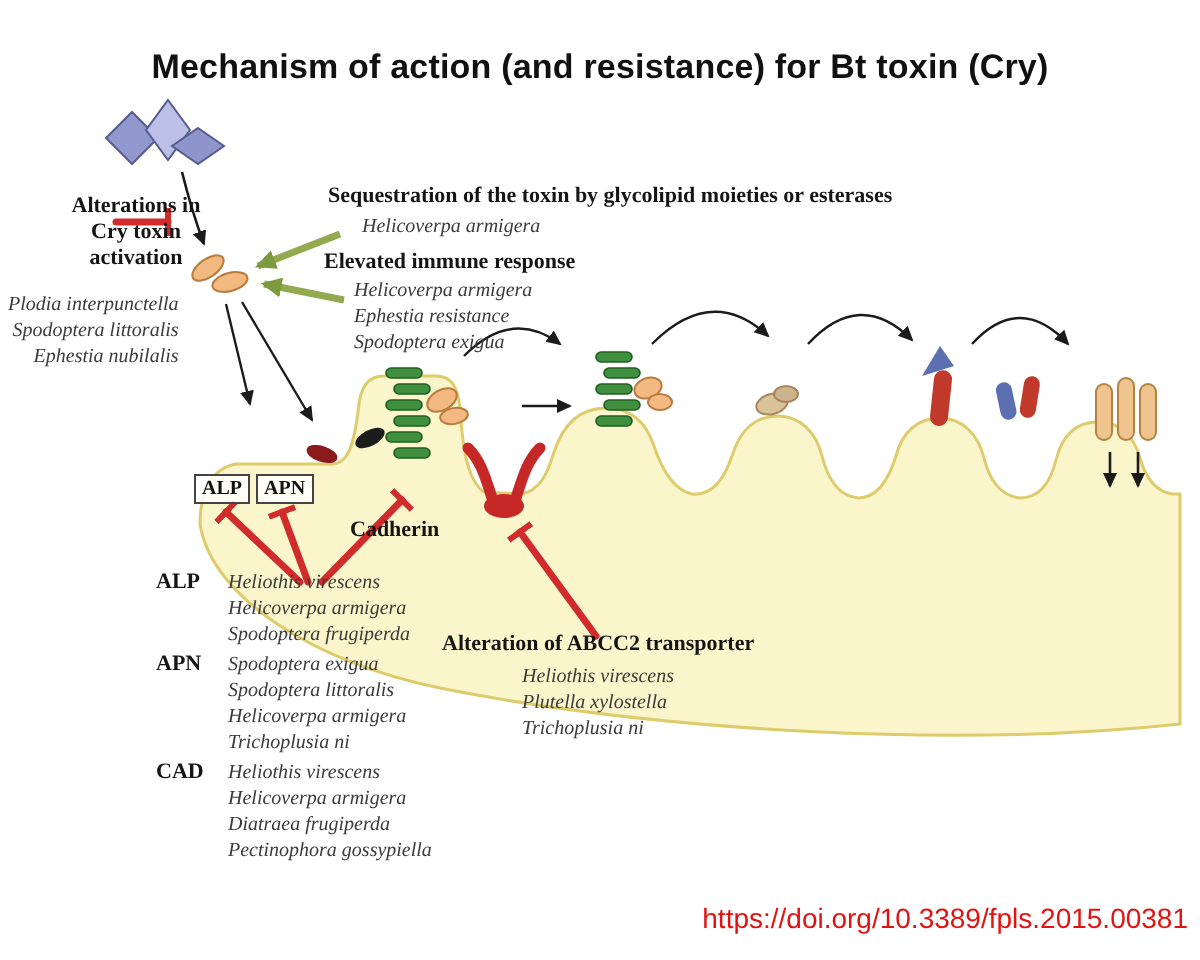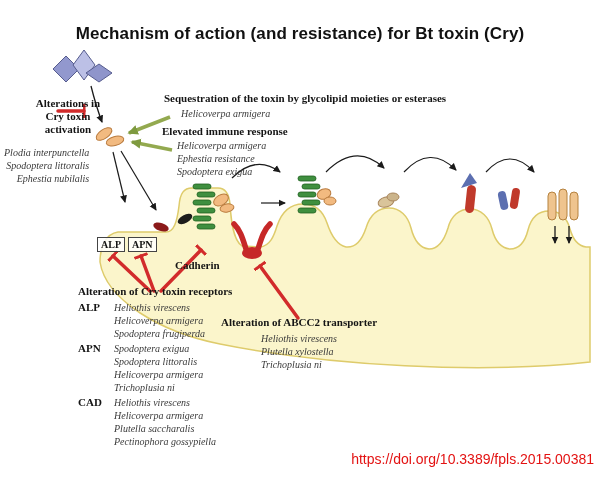--- a/index.html
+++ b/index.html
@@ -202,21 +202,20 @@
     <div>Helicoverpa armigera</div>
     <div>Ephestia resistance</div>
     <div>Spodoptera exigua</div>
   </div>
 
   <div class="chip" style="left:97px; top:237px;">ALP</div>
   <div class="chip" style="left:128px; top:237px;">APN</div>
   <div class="lbl" style="left:175px; top:233px;margin-top:26px;">Cadherin</div>
 
   <div class="rec-block">
-    <div class="rec-title">Alteration of Cry toxin receptors</div>
 
     <div class="rec-group">
       <div class="rec-name">ALP</div>
       <div class="rec-sp">
         <div class="sp">Heliothis virescens</div>
         <div class="sp">Helicoverpa armigera</div>
         <div class="sp">Spodoptera frugiperda</div>
       </div>
     </div>
 
@@ -228,21 +227,21 @@
         <div class="sp">Helicoverpa armigera</div>
         <div class="sp">Trichoplusia ni</div>
       </div>
     </div>
 
     <div class="rec-group">
       <div class="rec-name">CAD</div>
       <div class="rec-sp">
         <div class="sp">Heliothis virescens</div>
         <div class="sp">Helicoverpa armigera</div>
-        <div class="sp">Plutella saccharalis</div>
+        <div class="sp">Diatraea frugiperda</div>
         <div class="sp">Pectinophora gossypiella</div>
       </div>
     </div>
   </div>
 
   <div class="ab-block">
     <div class="ab-title">Alteration of ABCC2 transporter</div>
     <div class="ab-species">
       <div class="sp">Heliothis virescens</div>
       <div class="sp">Plutella xylostella</div>

